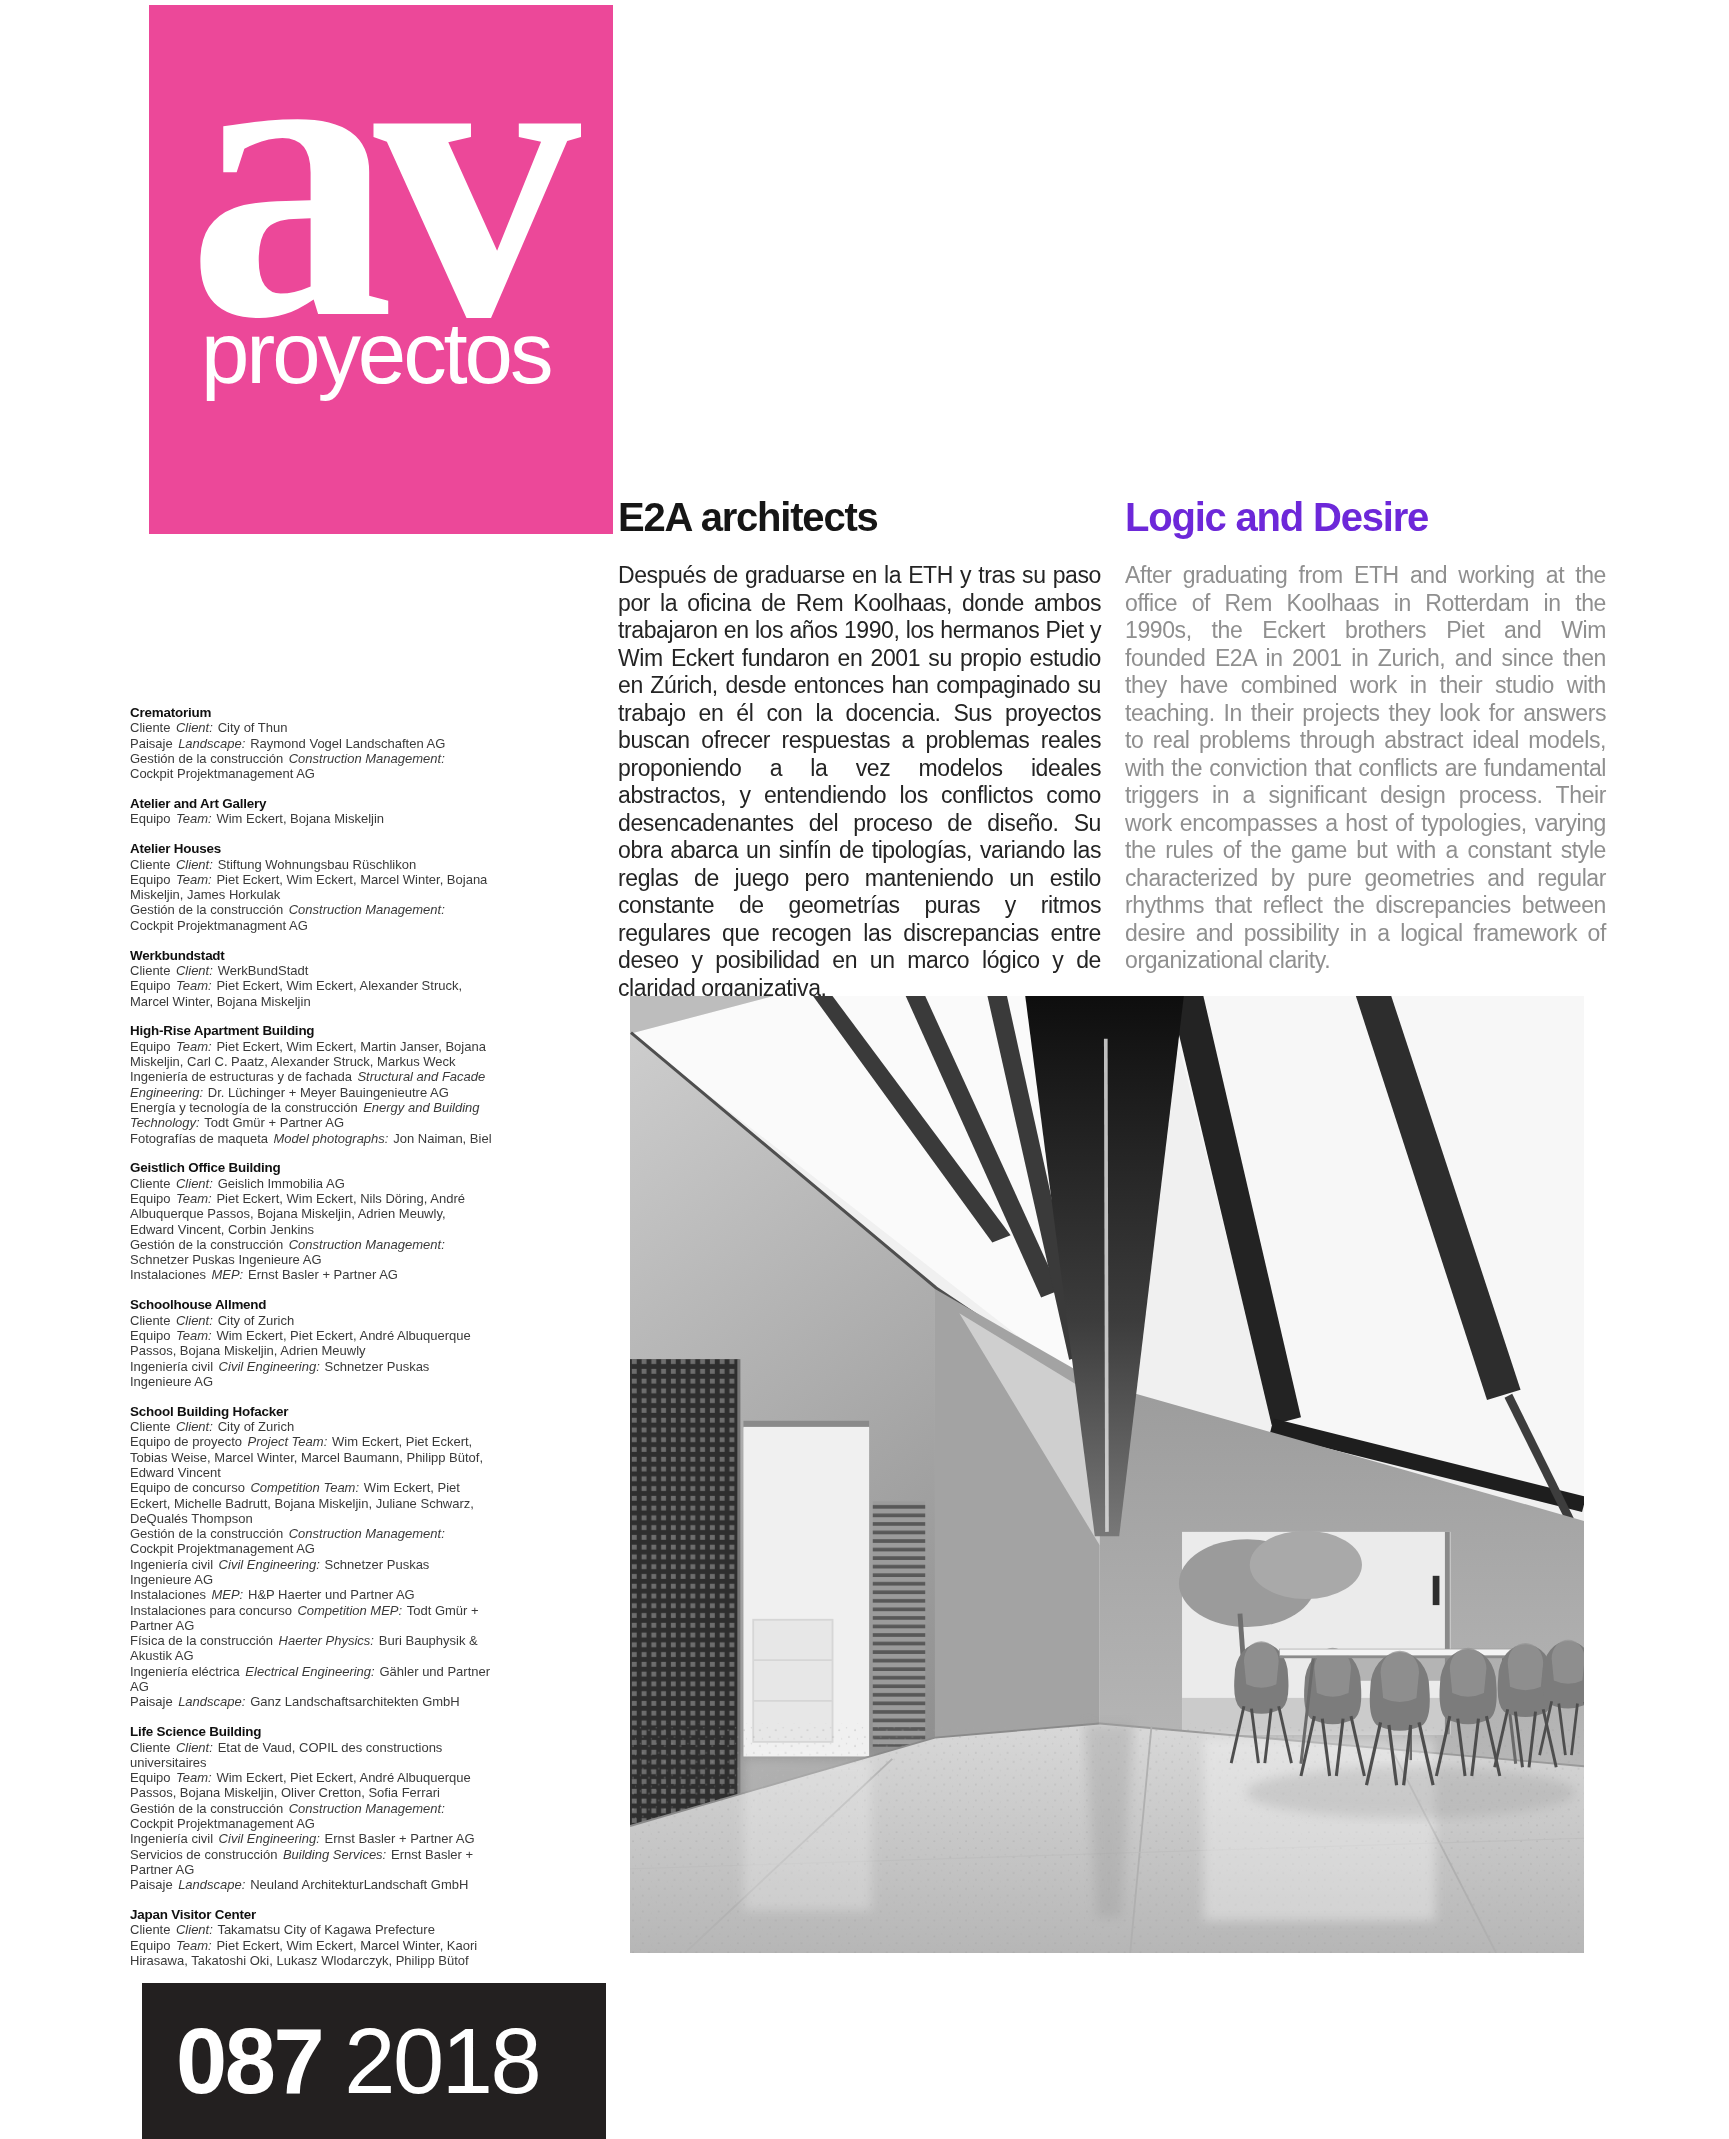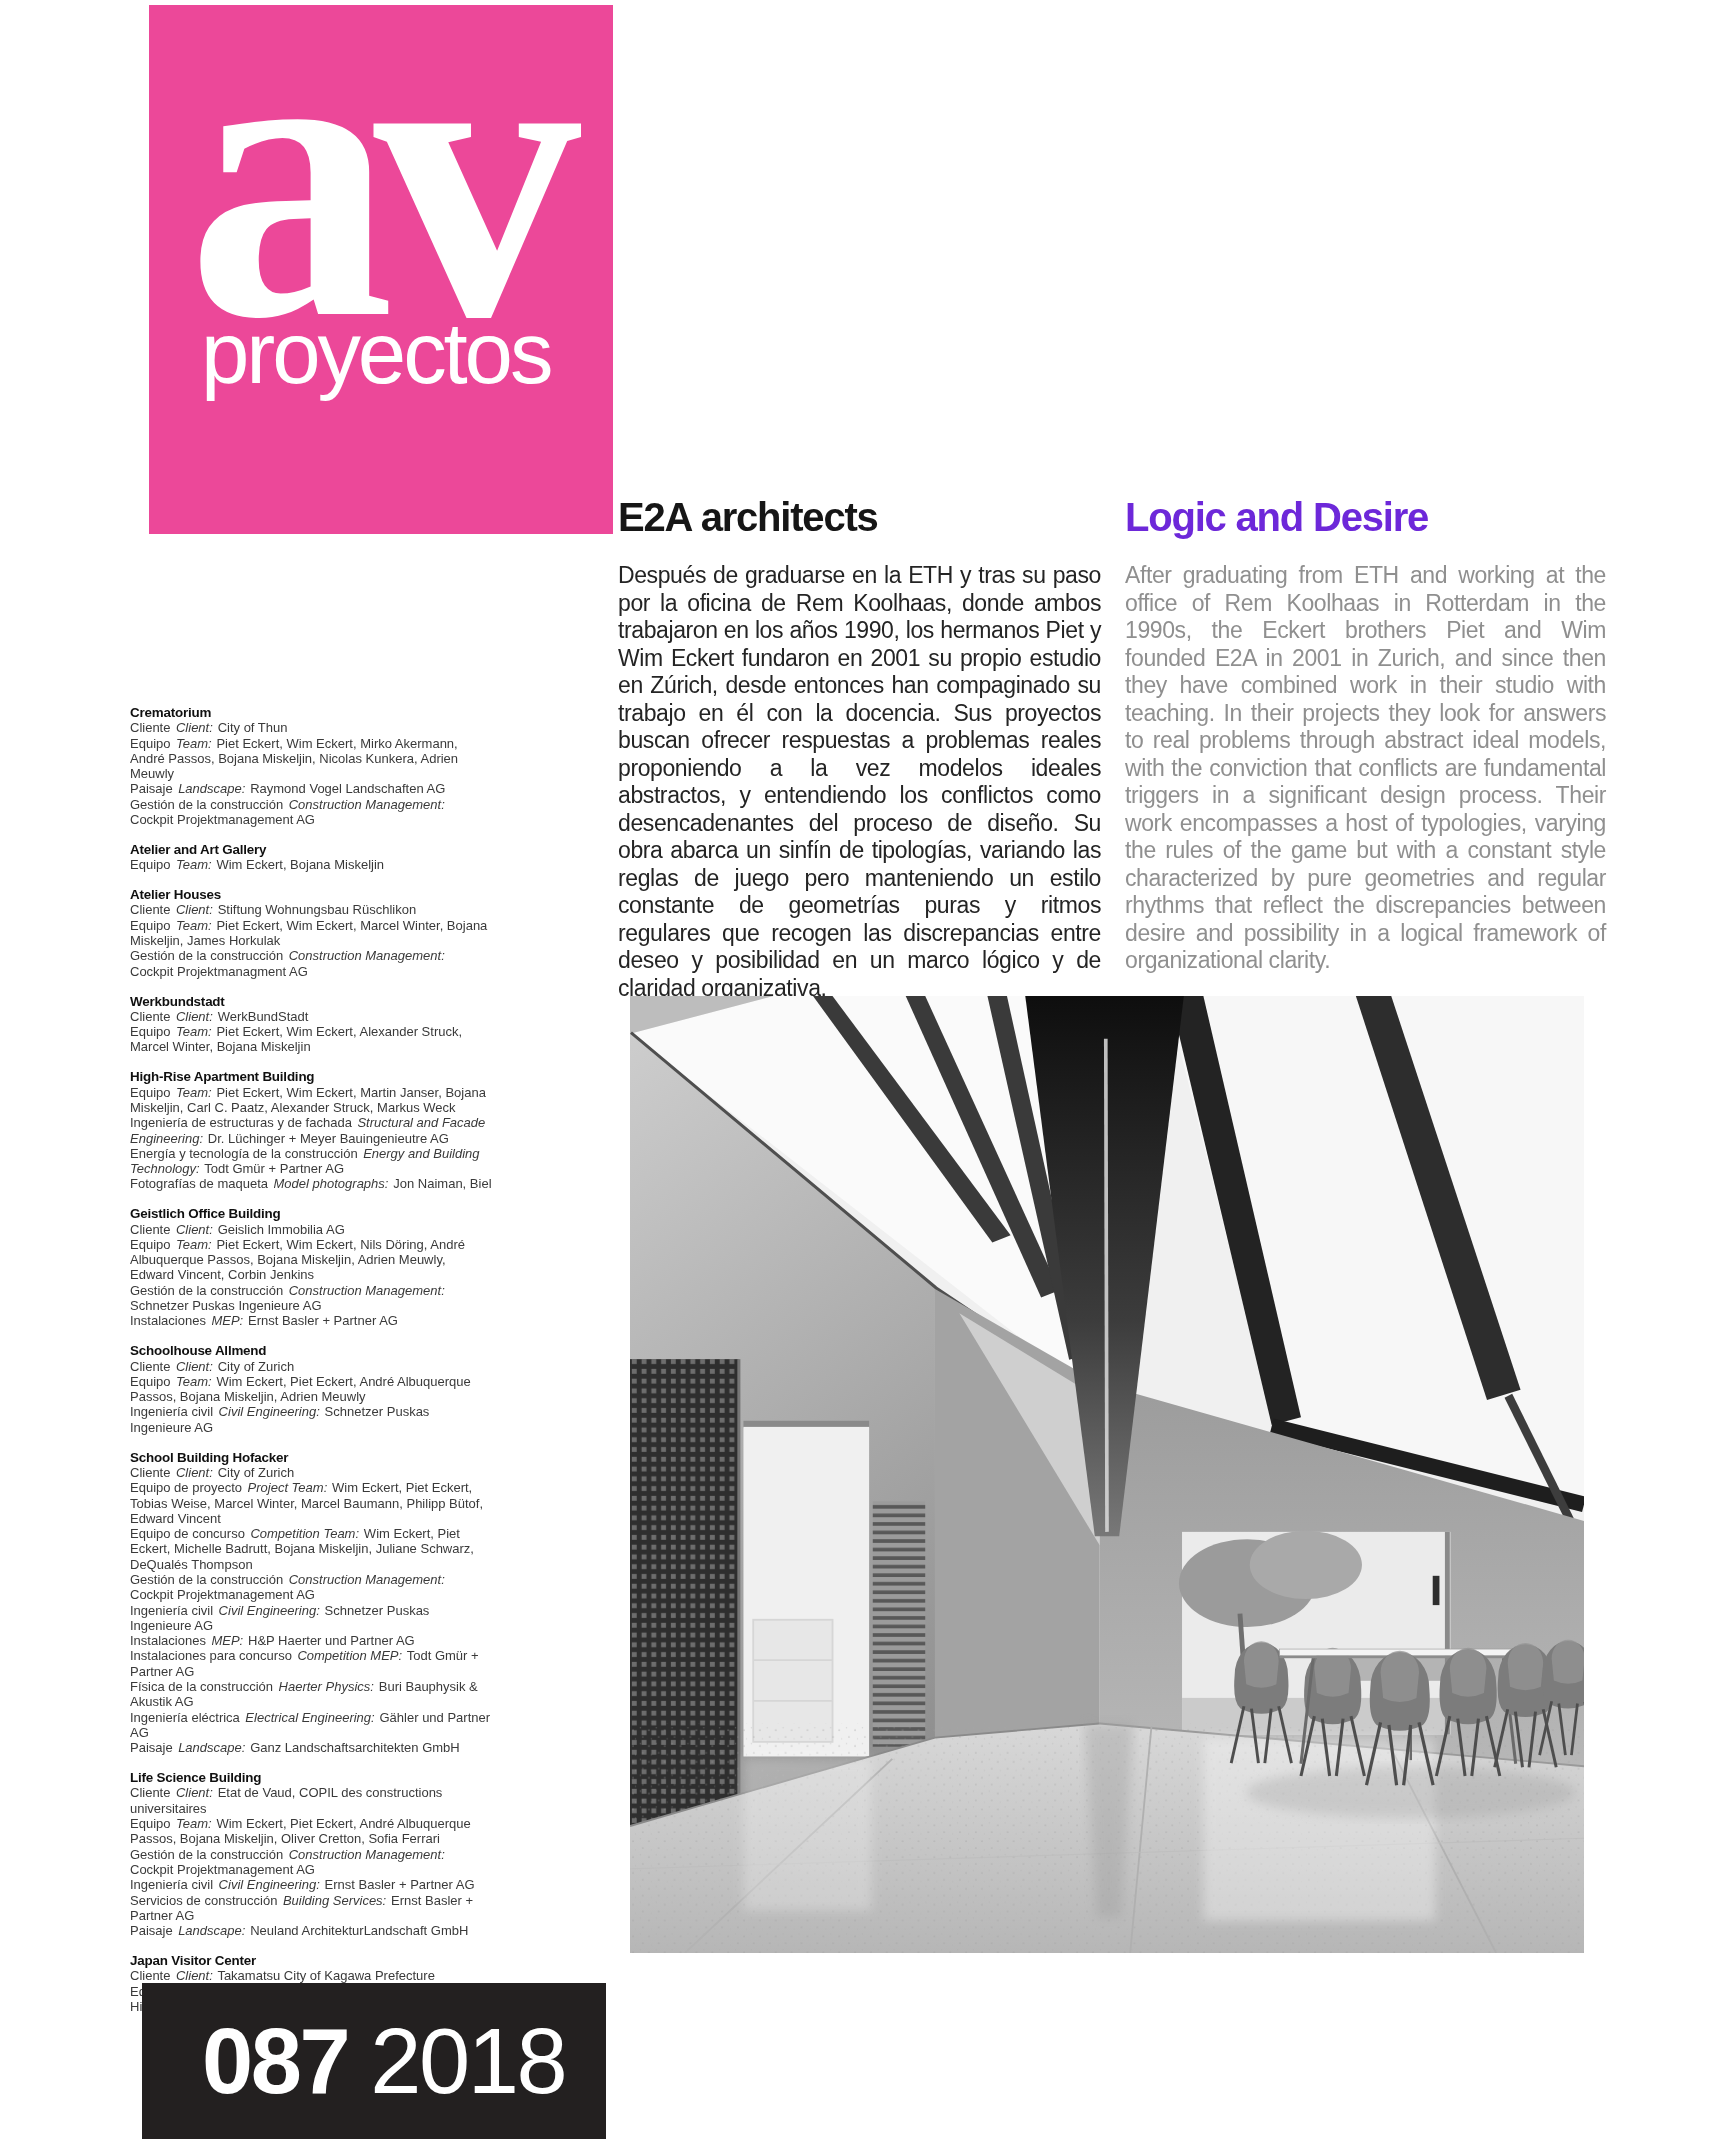--- a/index.html
+++ b/index.html
@@ -32,39 +32,38 @@
   .col p{margin:28px 0 0 0;font-size:23px;line-height:27.5px;text-align:justify;
          letter-spacing:-0.4px;color:#242424;}
   .col-en p{color:#8f8f8f;}
 
   
   .photo{position:absolute;left:630px;top:996px;width:954px;height:957px;background:#e9e9e9;}
   .photo svg{display:block;width:100%;height:100%;}
 
   
   .footer{position:absolute;left:142px;top:1983px;width:464px;height:157px;background:#232020;
-          display:flex;align-items:center;box-sizing:border-box;padding-left:60px;color:#fff;}
+          display:flex;align-items:center;box-sizing:border-box;padding-left:34px;color:#fff;}
   .footer .issue{font-weight:700;font-size:92px;letter-spacing:-2.4px;}
   .footer .year{font-weight:400;font-size:92px;letter-spacing:-2.4px;margin-left:22px;}
 </style>
 </head>
 <body>
 
 <div class="page">
 
   <div class="logo-box">
     <div class="logo-av">av</div>
     <div class="logo-word">proyectos</div>
   </div>
 
   <div class="credits">
       <section class="project">
         <h3>Crematorium</h3>
         <p class="field"><span class="es">Cliente</span><span class="en">Client:</span> City of Thun</p>
-        <p class="field"><span class="es">Equipo</span><span class="en">Team:</span> Piet Eckert, Wim Eckert, Mirko Akermann, André Passos, Bojana Miskeljin, Nicolas Kunkera, Adrien Meuwly</p>
         <p class="field"><span class="es">Paisaje</span><span class="en">Landscape:</span> Raymond Vogel Landschaften AG</p>
         <p class="field"><span class="es">Gestión de la construcción</span><span class="en">Construction Management:</span> Cockpit Projektmanagement AG</p>
       </section>
       <section class="project">
         <h3>Atelier and Art Gallery</h3>
         <p class="field"><span class="es">Equipo</span><span class="en">Team:</span> Wim Eckert, Bojana Miskeljin</p>
       </section>
       <section class="project">
         <h3>Atelier Houses</h3>
         <p class="field"><span class="es">Cliente</span><span class="en">Client:</span> Stiftung Wohnungsbau Rüschlikon</p>

